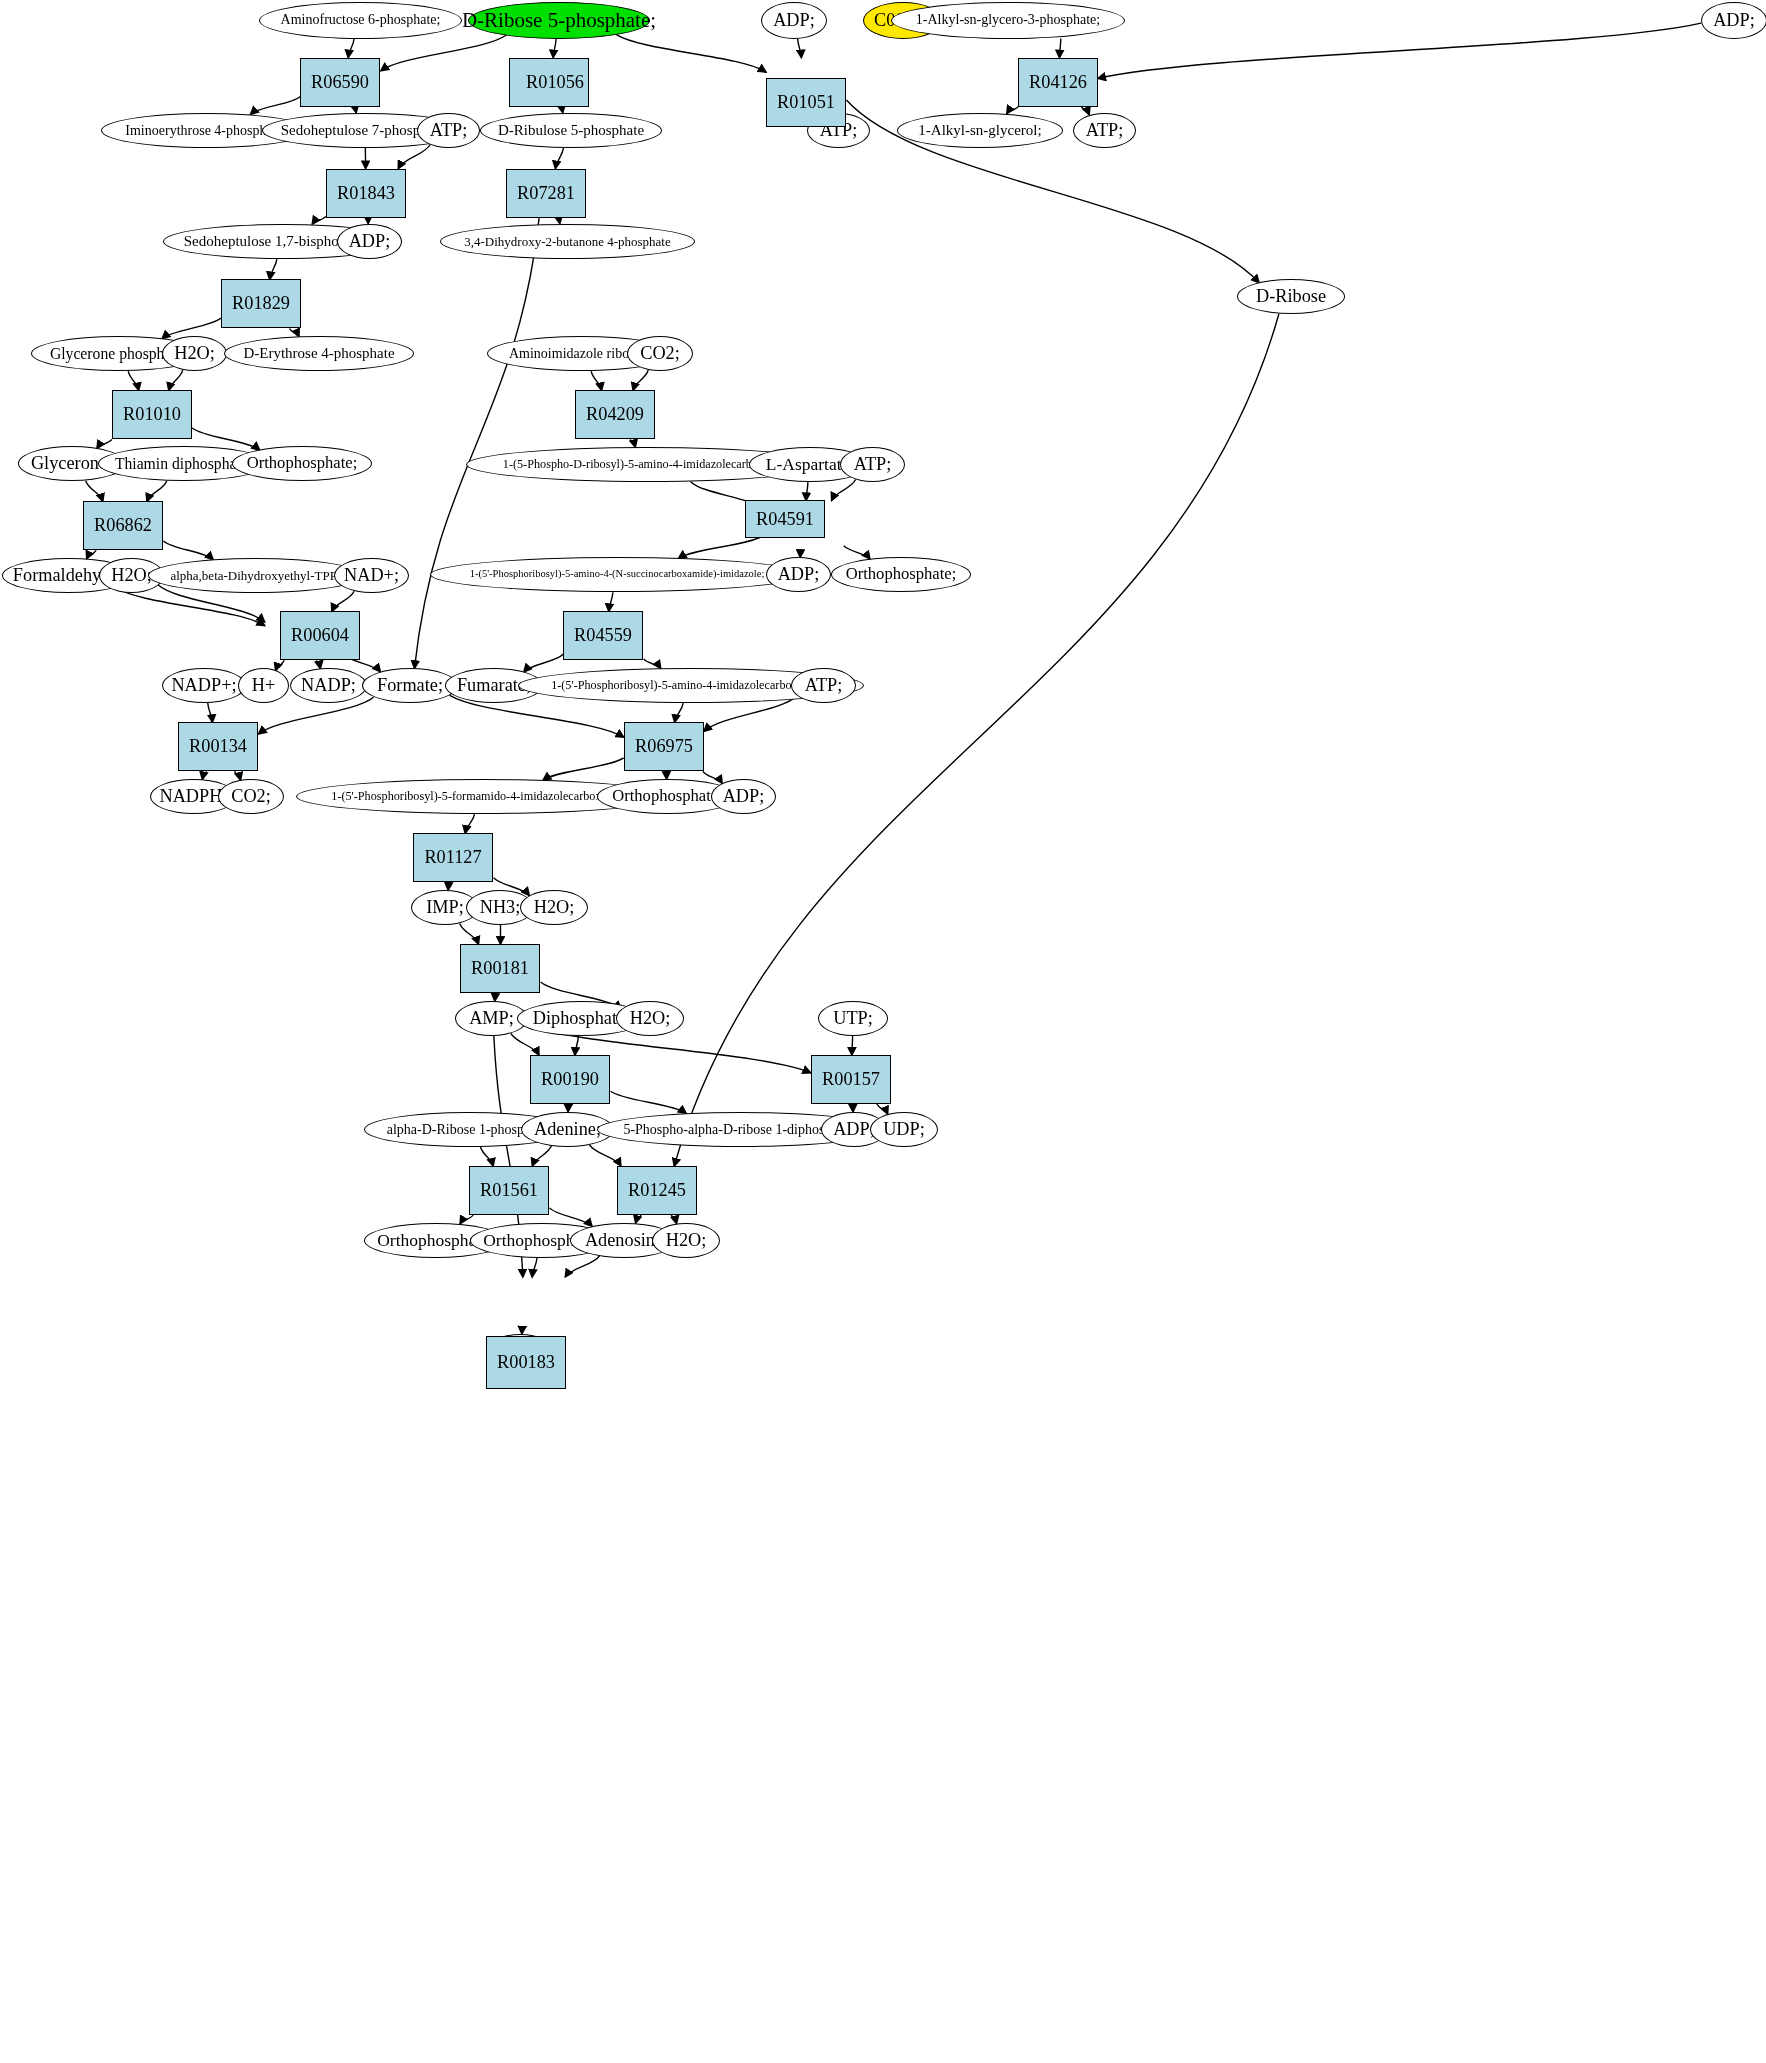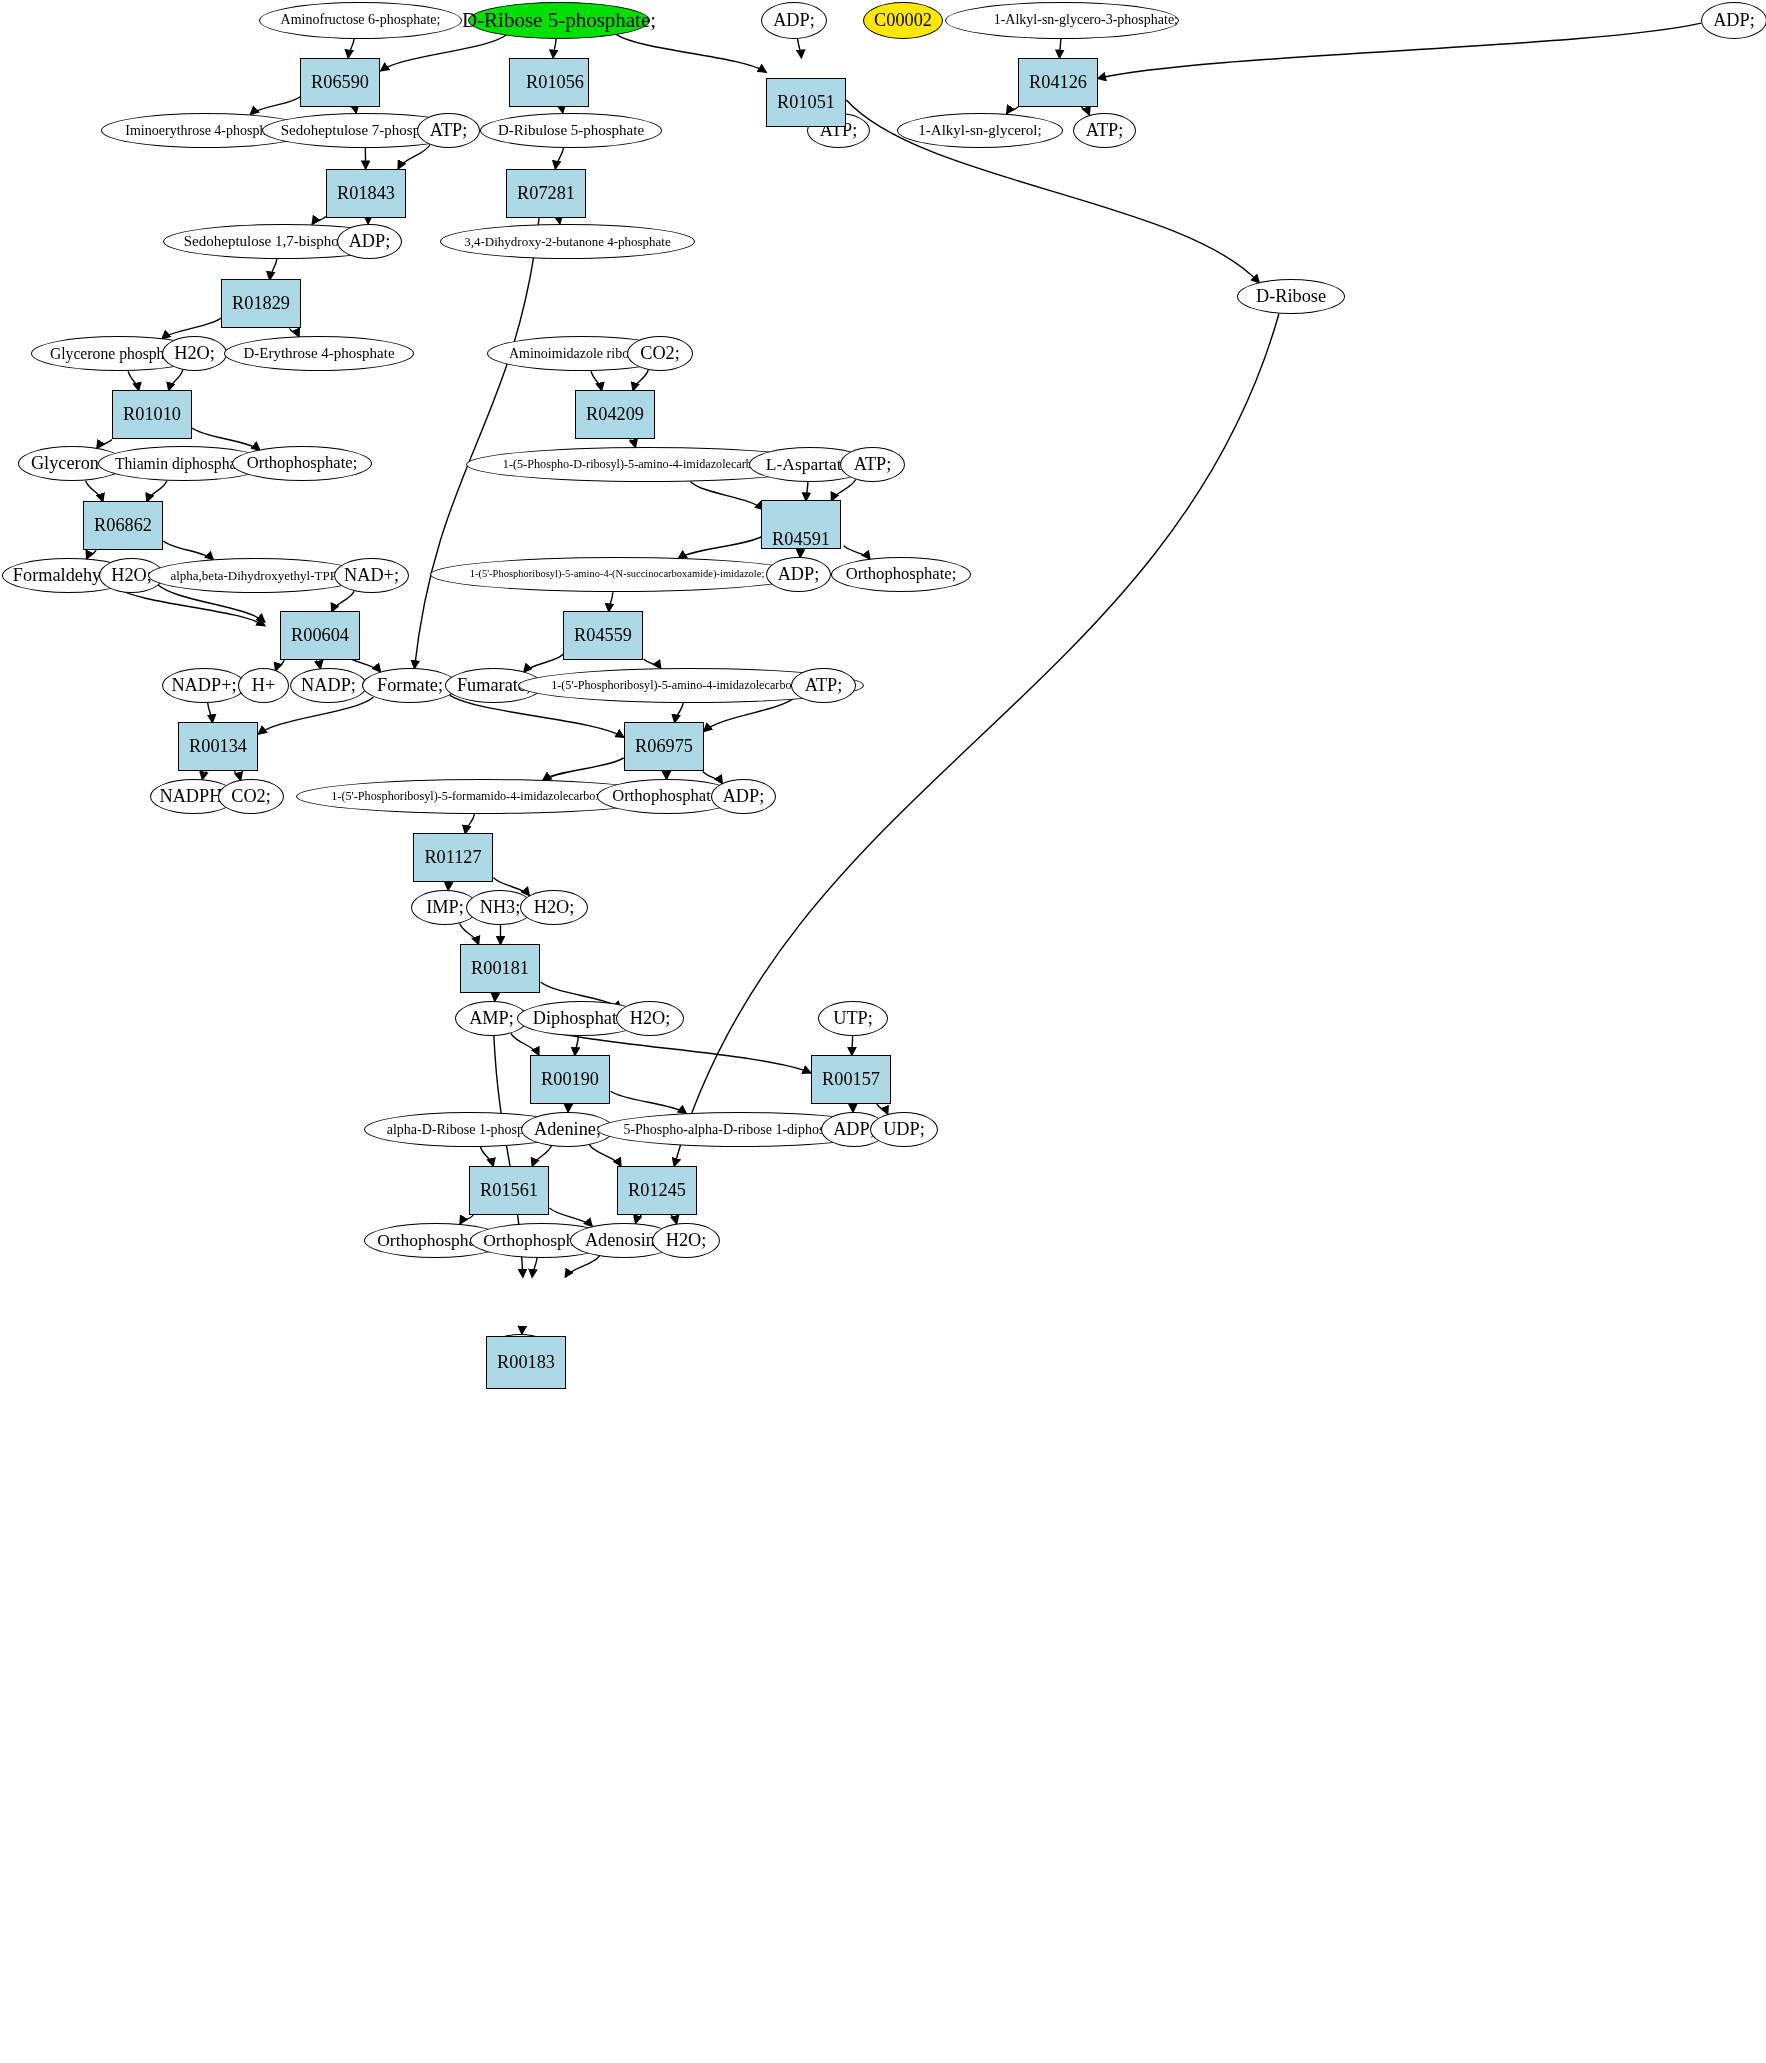--- a/index.html
+++ b/index.html
@@ -157,21 +157,21 @@
       </div>
       <div class="node compound highlight-green" style="left: 468px; top: 1.7px; width: 182px; height: 37px;">
         <span style="font-size: 21px;">D-Ribose 5-phosphate;</span>
       </div>
       <div class="node compound" style="left: 761px; top: 1.7px; width: 66px; height: 37px;">
         <span>ADP;</span>
       </div>
       <div class="node compound highlight-yellow" style="left: 863px; top: 1.7px; width: 80px; height: 37px;">
         <span>C00002</span>
       </div>
-      <div class="node compound" style="left: 945px; top: 1.7px; width: 234px; height: 37px; justify-content: flex-end;">
+      <div class="node compound" style="left: 891px; top: 1.7px; width: 234px; height: 37px;">
         <span style="font-size: 14px;">1-Alkyl-sn-glycero-3-phosphate;</span>
       </div>
       <div class="node compound" style="left: 1701px; top: 1.7px; width: 66px; height: 37px;">
         <span>ADP;</span>
       </div>
       <div class="node compound" style="left: 101px; top: 113px; width: 210px; height: 35px;">
         <span style="font-size: 14px;">Iminoerythrose 4-phosphate;</span>
       </div>
       <div class="node compound" style="left: 262px; top: 113px; width: 206px; height: 35px;">
         <span style="font-size: 15px;">Sedoheptulose 7-phosphate;</span>
@@ -367,21 +367,21 @@
       </div>
       <div class="node reaction" style="left: 112px; top: 390px; width: 80px; height: 49px;">
         <span>R01010</span>
       </div>
       <div class="node reaction" style="left: 575px; top: 390px; width: 80px; height: 49px;">
         <span>R04209</span>
       </div>
       <div class="node reaction" style="left: 83px; top: 501px; width: 80px; height: 49px;">
         <span>R06862</span>
       </div>
-      <div class="node reaction" style="left: 761px; top: 500px; width: 80px; height: 49px; align-items: flex-end;">
+      <div class="node reaction" style="left: 745px; top: 500px; width: 80px; height: 38px;">
         <span>R04591</span>
       </div>
       <div class="node reaction" style="left: 265px; top: 611px; width: 80px; height: 49px; margin-left: 15px;">
         <span>R00604</span>
       </div>
       <div class="node reaction" style="left: 563px; top: 611px; width: 80px; height: 49px;">
         <span>R04559</span>
       </div>
       <div class="node reaction" style="left: 178px; top: 722px; width: 80px; height: 49px;">
         <span>R00134</span>

